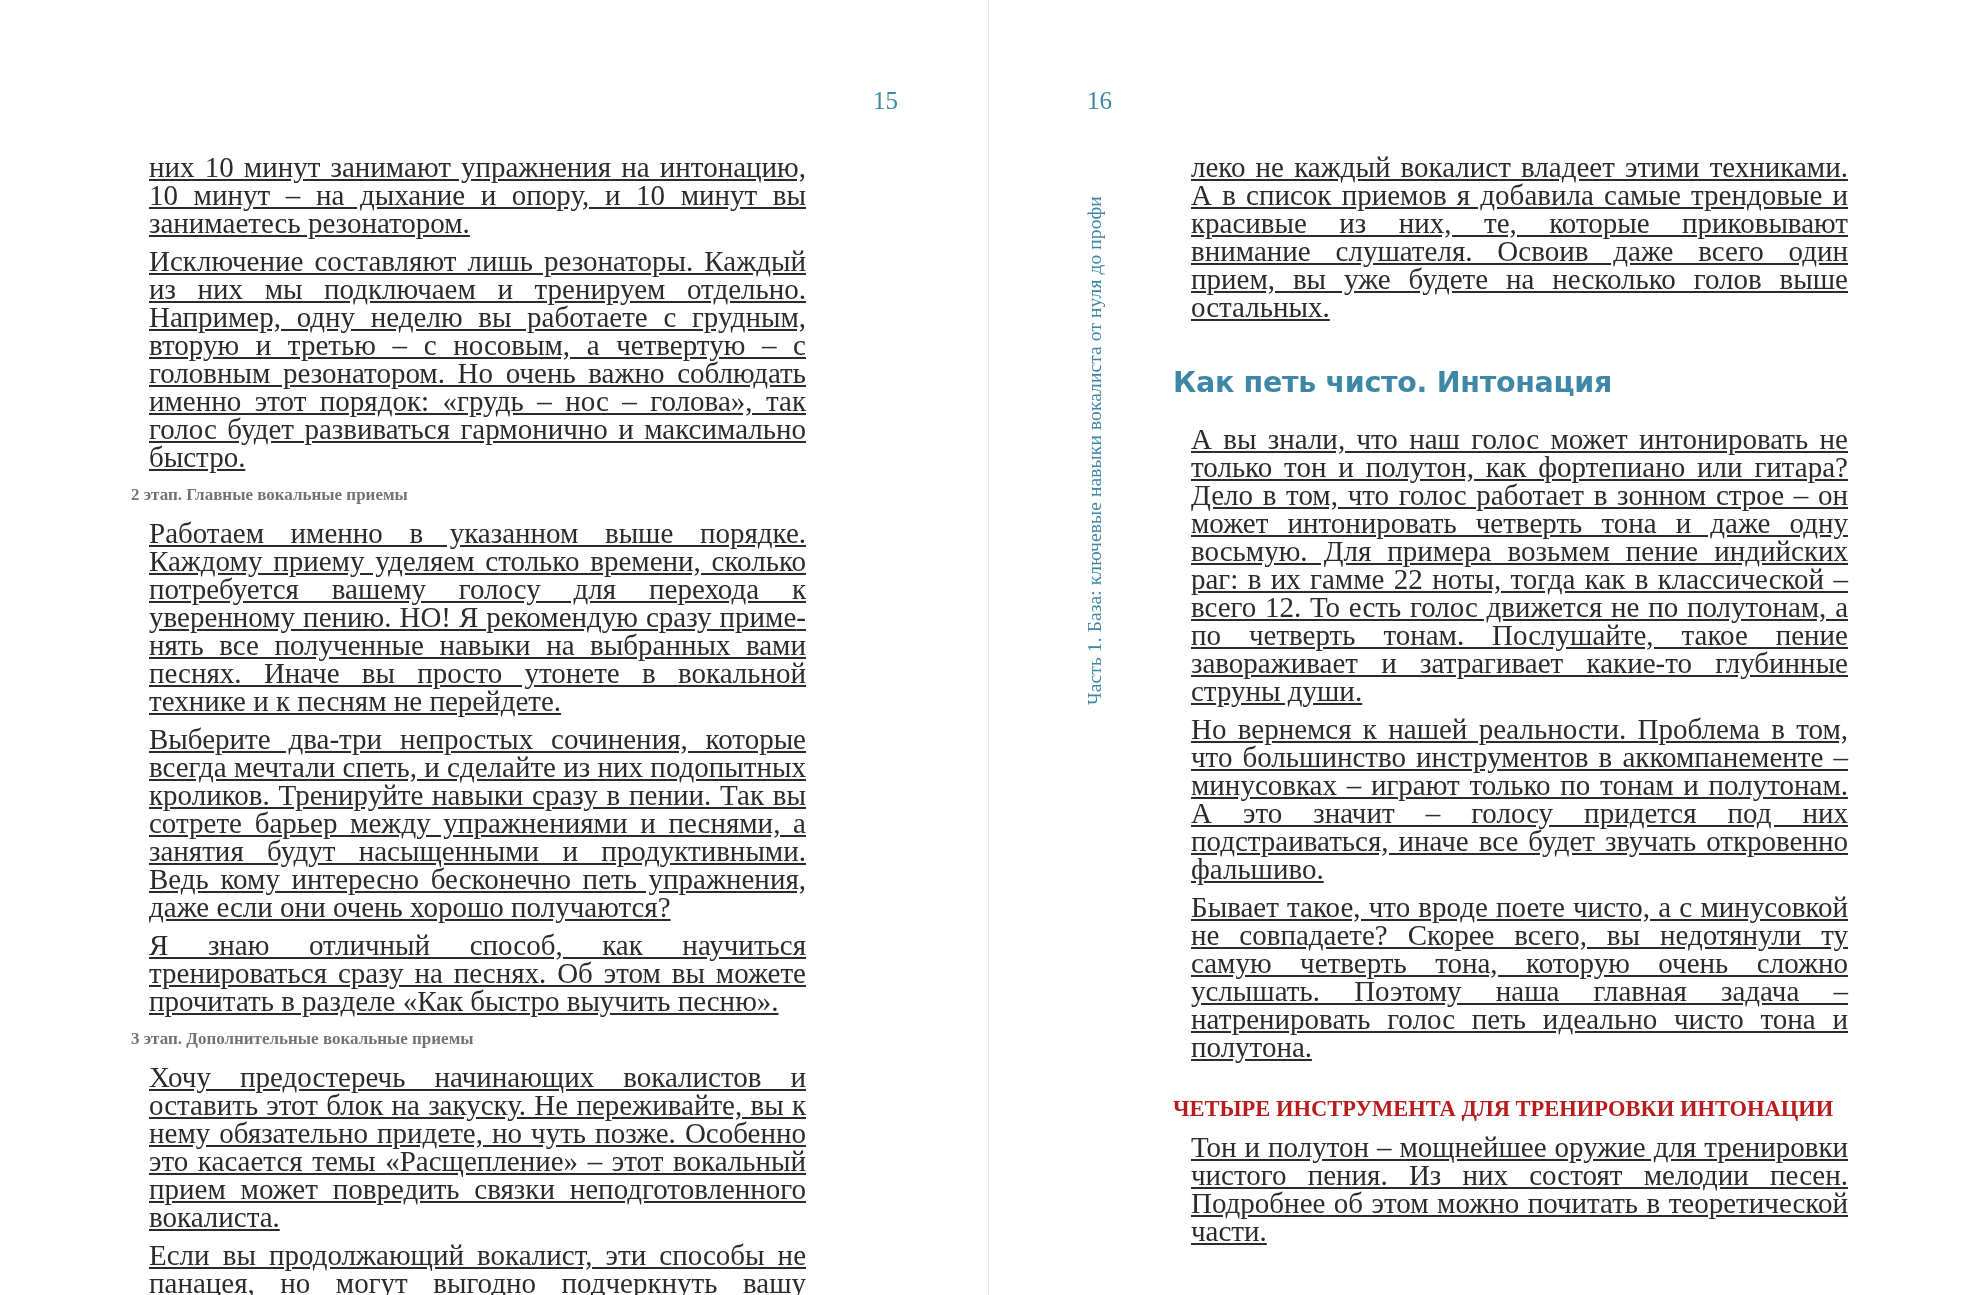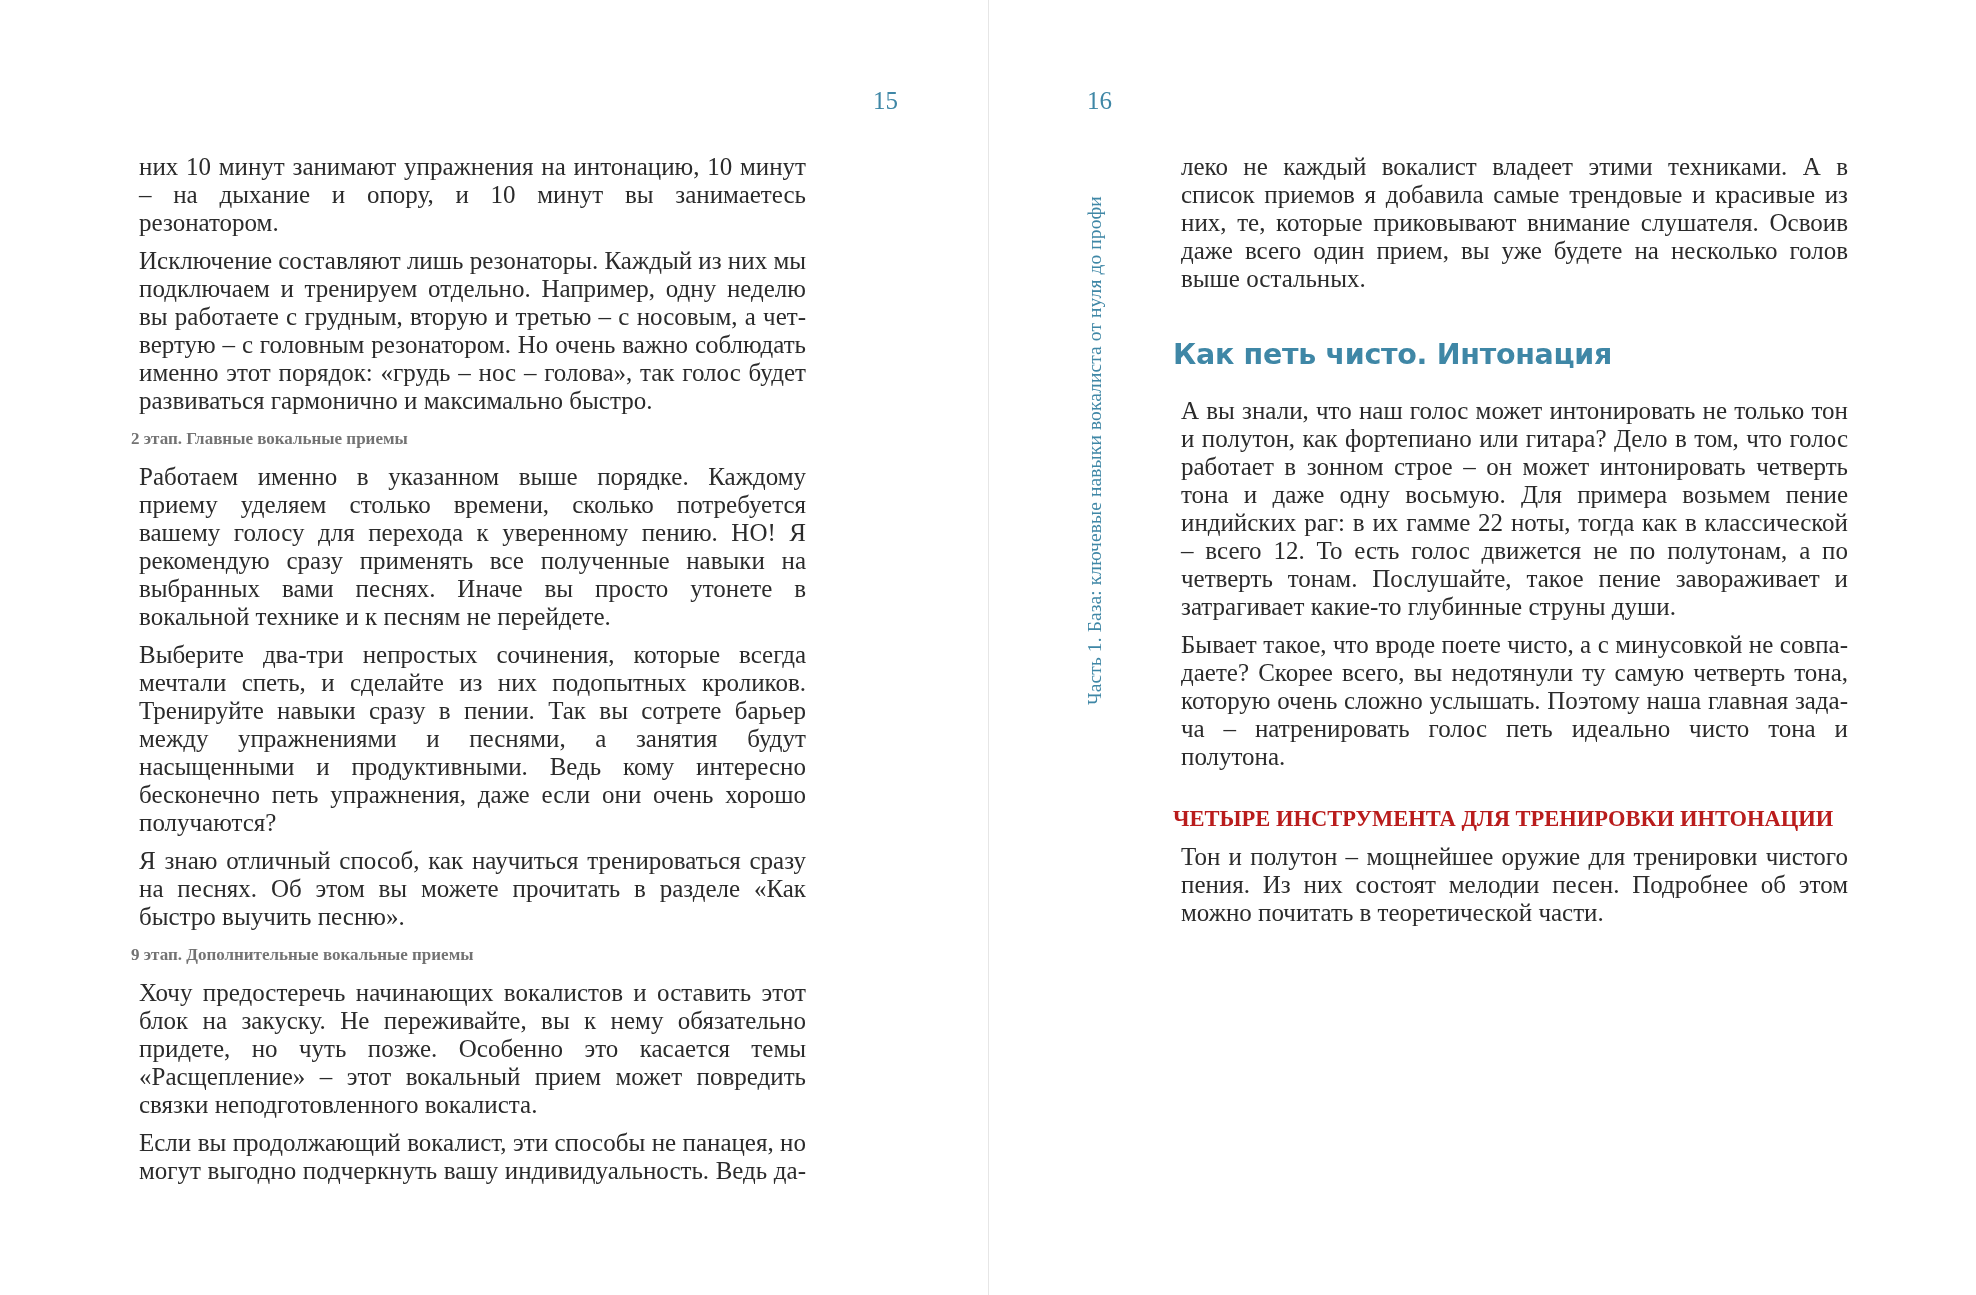--- a/index.html
+++ b/index.html
@@ -62,26 +62,27 @@
     }
 
     .column {
       position: absolute;
       top: 153px;
     }
     .page-left .column { left: 131px; width: 675px; }
     .page-right .column { left: 184px; width: 675px; }
 
     .column p {
-      margin: 0 0 10px 8px;
-      font-size: 25px;
+      margin: 0 0 10px 18px;
+      font-size: 29px;
       line-height: 28px;
       text-align: justify;
       -webkit-hyphens: manual;
       hyphens: manual;
+      text-decoration: underline;
     }
     .column p.last-line-justify {
       text-align-last: justify;
     }
     .column .stage-heading {
       margin: 0 0 10px 0;
       font-size: 17px;
       line-height: 28px;
       font-weight: bold;
       color: #737373;
@@ -112,37 +113,38 @@
   <div class="page page-left">
     <div class="page-number">15</div>
 
     <div class="column">
       <p>них 10 минут занимают упражнения на интонацию, 10 минут – на дыхание и опору, и 10 минут вы занимаетесь резонатором.</p>
       <p>Исключение составляют лишь резонаторы. Каждый из них мы подключаем и тренируем отдельно. Например, одну неделю вы работаете с грудным, вторую и третью – с носовым, а чет­вертую – с головным резонатором. Но очень важно соблюдать именно этот порядок: «грудь – нос – голова», так голос будет развиваться гармонично и максимально быстро.</p>
       <div class="stage-heading">2 этап. Главные вокальные приемы</div>
       <p>Работаем именно в указанном выше порядке. Каждому приему уделяем столько времени, сколько потребуется вашему голосу для перехода к уверенному пению. НО! Я рекомендую сразу приме­нять все полученные навыки на выбранных вами песнях. Иначе вы просто утонете в вокальной технике и к песням не перейдете.</p>
       <p>Выберите два-три непростых сочинения, которые всегда мечтали спеть, и сделайте из них подопытных кроликов. Тренируйте на­выки сразу в пении. Так вы сотрете барьер между упражнения­ми и песнями, а занятия будут насыщенными и продуктивными. Ведь кому интересно бесконечно петь упражнения, даже если они очень хорошо получаются?</p>
       <p>Я знаю отличный способ, как научиться тренироваться сразу на песнях. Об этом вы можете прочитать в разделе «Как быстро выучить песню».</p>
-      <div class="stage-heading">9 этап. Дополнительные вокальные приемы</div>
+      <div class="stage-heading">3 этап. Дополнительные вокальные приемы</div>
       <p>Хочу предостеречь начинающих вокалистов и оставить этот блок на закуску. Не переживайте, вы к нему обязательно придете, но чуть позже. Особенно это касается темы «Расщепление» – этот вокальный прием может повредить связки неподготовленного вокалиста.</p>
       <p class="last-line-justify">Если вы продолжающий вокалист, эти способы не панацея, но могут выгодно подчеркнуть вашу индивидуальность. Ведь да-</p>
     </div>
   </div>
 
   <div class="gutter"></div>
 
   <div class="page page-right">
     <div class="page-number">16</div>
     <div class="running-head">Часть 1. База: ключевые навыки вокалиста от нуля до профи</div>
 
     <div class="column">
       <p>леко не каждый вокалист владеет этими техниками. А в список приемов я добавила самые трендовые и красивые из них, те, которые приковывают внимание слушателя. Освоив даже всего один прием, вы уже будете на несколько голов выше остальных.</p>
 
       <h2 class="section-heading">Как петь чисто. Интонация</h2>
       <p>А вы знали, что наш голос может интонировать не только тон и полутон, как фортепиано или гитара? Дело в том, что голос работает в зонном строе – он может интонировать четверть тона и даже одну восьмую. Для примера возьмем пение индийских раг: в их гамме 22 ноты, тогда как в классической – всего 12. То есть голос движется не по полутонам, а по четверть тонам. Послушайте, такое пение завораживает и затрагивает какие-то глубинные струны души.</p>
+      <p>Но вернемся к нашей реальности. Проблема в том, что большин­ство инструментов в аккомпанементе – минусовках – играют только по тонам и полутонам. А это значит – голосу придется под них подстраиваться, иначе все будет звучать откровенно фальшиво.</p>
       <p>Бывает такое, что вроде поете чисто, а с минусовкой не совпа­даете? Скорее всего, вы недотянули ту самую четверть тона, которую очень сложно услышать. Поэтому наша главная зада­ча – натренировать голос петь идеально чисто тона и полутона.</p>
 
       <h3 class="sub-heading">ЧЕТЫРЕ ИНСТРУМЕНТА ДЛЯ ТРЕНИРОВКИ ИНТОНАЦИИ</h3>
       <p>Тон и полутон – мощнейшее оружие для тренировки чистого пения. Из них состоят мелодии песен. Подробнее об этом можно почитать в теоретической части.</p>
     </div>
   </div>
 
 </div>
 
 </body></html>

